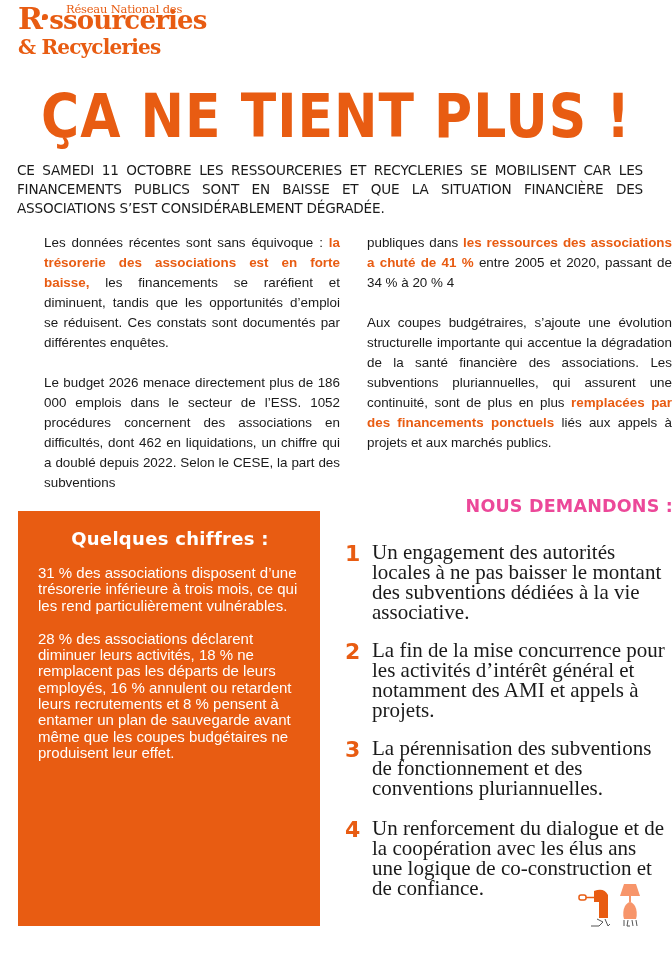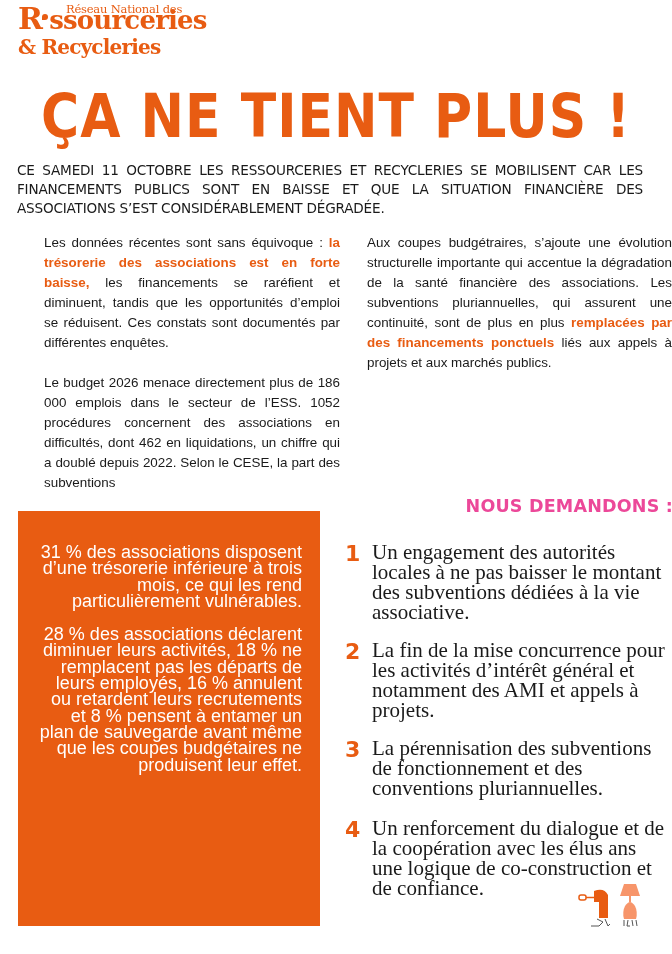--- a/index.html
+++ b/index.html
@@ -26,21 +26,21 @@
          line-height: 20px; text-align: justify; color: #1a1a1a; margin-left: 24px; }
   .col p { margin: 0 0 20px 0; }
   .col-left { left: 20px; width: 296px; top: 233px; }
   .col-right { left: 343px; width: 305px; top: 233px; }
   .hl { color: #e85c12; font-weight: bold; }
 
   .figures-box { position: absolute; left: 18px; top: 511px; width: 302px; height: 415px;
                  background: #e85c12; color: #ffffff; box-sizing: border-box; padding: 17px 18px 0 20px; }
   .figures-box h2 { margin: 0 0 12px 0; text-align: center; font-family: "DejaVu Sans", sans-serif;
                     font-weight: bold; font-size: 18px; letter-spacing: 0.3px; }
-  .figures-box p { margin: 16px 0 17px 0; font-family: "Liberation Sans", sans-serif; font-size: 18px; line-height: 16.3px; text-align: right; }
+  .figures-box p { margin: 16px 0 17px 0; font-family: "Liberation Sans", sans-serif; font-size: 15px; line-height: 16.3px; }
 
   .demands-title { position: absolute; left: 336px; width: 337px; top: 496px; text-align: right;
                    font-family: "DejaVu Sans", sans-serif; font-weight: bold; font-size: 17.5px;
                    color: #ec4899; letter-spacing: 0.2px; }
   .demand { position: absolute; left: 345px; width: 320px; display: flex; }
   .demand .num { width: 27px; flex: 0 0 27px; font-family: "DejaVu Sans", sans-serif; font-weight: bold;
                  font-size: 22px; color: #e85c12; line-height: 24px; }
   .demand .txt { font-family: Liberation Serif, serif; font-size: 21px; line-height: 20px; color: #1a1a1a; }
   .d1 { top: 542px; } .d2 { top: 640px; } .d3 { top: 738px; } .d4 { top: 818px; }
 
@@ -60,24 +60,26 @@
 <div class="main-title">ÇA NE TIENT PLUS !</div>
 
 <div class="intro">Ce samedi 11 octobre les ressourceries et recycleries se mobilisent car les financements publics sont en baisse et que la situation financière  des associations s’est considérablement dégradée.</div>
 
 <div class="col col-left">
   <p><span>Les données récentes sont sans équivoque : </span><span class="hl">la trésorerie des associations est en forte baisse,</span><span> les financements se raréfient et diminuent, tandis que les opportunités d’emploi se réduisent. Ces constats sont documentés par différentes enquêtes.</span></p>
   <p>Le budget 2026 menace directement plus de 186 000 emplois dans le secteur de l’ESS. 1052 procédures concernent des associations en difficultés, dont 462 en liquidations, un chiffre qui a doublé depuis 2022. Selon le CESE, la part des subventions</p>
 </div>
 
 <div class="col col-right">
+  <p><span>publiques dans </span><span class="hl">les ressources des associations a chuté de 41 %</span><span> entre 2005 et 2020, passant de 34 % à 20 % 4</span></p>
   <p><span>Aux coupes budgétraires, s’ajoute une évolution structurelle importante qui accentue la dégradation de la santé financière des associations. Les subventions pluriannuelles, qui assurent une continuité, sont de plus en plus </span><span class="hl">remplacées par des financements ponctuels</span><span> liés aux appels à projets et aux marchés publics.</span></p>
 </div>
 
 <div class="figures-box">
+  <h2>Quelques chiffres  :</h2>
   <p>31 % des associations disposent d’une trésorerie inférieure à trois mois, ce qui les rend particulièrement vulnérables.</p>
   <p>28 % des associations déclarent diminuer leurs activités, 18 % ne remplacent pas les départs de leurs employés, 16 % annulent ou retardent leurs recrutements et 8 % pensent à entamer un plan de sauvegarde avant même que les coupes budgétaires ne produisent leur effet.</p>
 </div>
 
 <div class="demands-title">NOUS DEMANDONS :</div>
 
 <div class="demand d1">
   <span class="num">1</span>
   <span class="txt">Un engagement des autorités locales à ne pas baisser le montant des subventions dédiées à la vie associative.</span>
 </div>

